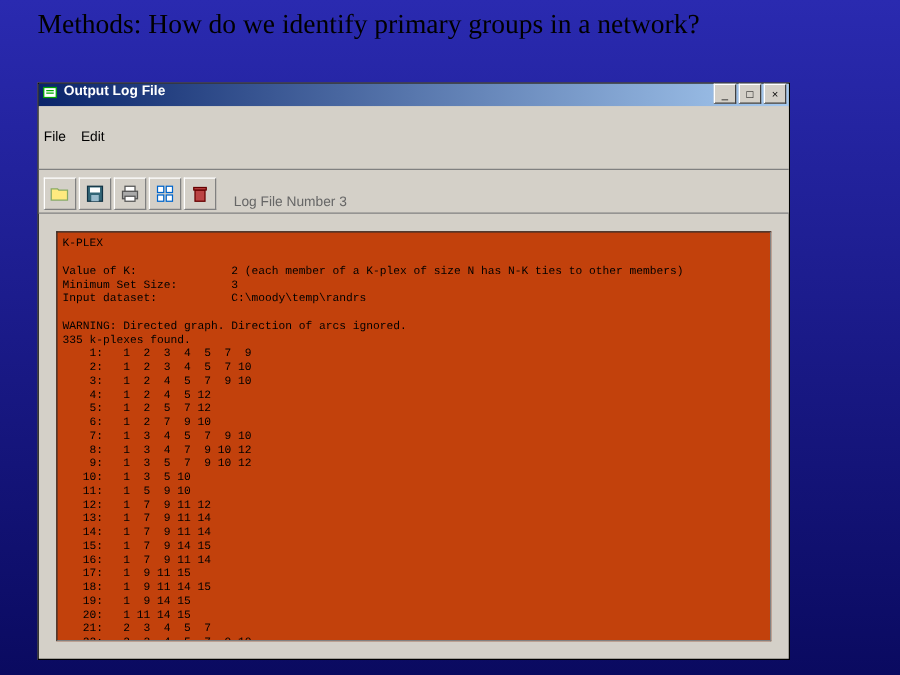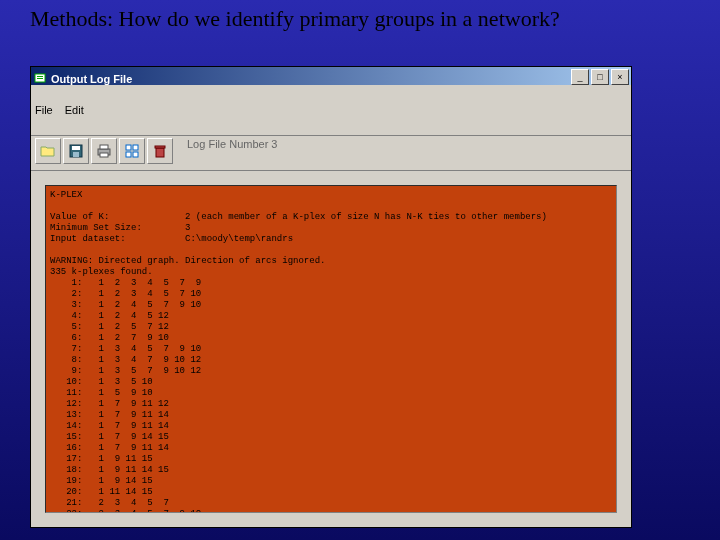--- a/index.html
+++ b/index.html
@@ -1,27 +1,27 @@
 <!DOCTYPE html>
 <html><head>
 <meta charset="utf-8">
 <style>
 html,body{margin:0;padding:0;width:720px;height:540px;overflow:hidden;font-family:"Times New Roman",serif}
 .slide{width:720px;height:540px;background:linear-gradient(to bottom,#2a2ab0 0%,#0a0a60 100%);position:relative}
 .title{position:absolute;top:6px;left:30px;right:20px;color:#000;font-size:22px;}
 .subtitle{position:absolute;top:38px;left:30px;right:0;color:#000;font-family:"Courier New",monospace;font-size:14px;white-space:nowrap}
 .kplex-label{font-family:"Times New Roman",serif;text-decoration:underline}
 .win{position:absolute;top:66px;left:30px;width:600px;height:460px;border:1px solid #000;background:#d4d0c8;display:flex;flex-direction:column;font-family:Tahoma,sans-serif;font-size:11px}
-.titlebar{height:18px;background:linear-gradient(to right,#0a246a,#a6caf0);display:flex;align-items:flex-end;padding:0 2px;color:#fff}
+.titlebar{height:18px;background:linear-gradient(to right,#0a246a,#a6caf0);display:flex;align-items:flex-start;padding:0 2px;color:#fff}
 .titlebar .ticon{width:14px;height:14px;margin-right:4px;display:flex;align-items:center;justify-content:center}
 .titlebar .ttxt{flex:1;font-weight:bold;font-size:11px}
 .titlebar .tbtn{width:16px;height:14px;background:#d4d0c8;border:1px solid #fff;border-right-color:#404040;border-bottom-color:#404040;margin-left:2px;display:flex;align-items:center;justify-content:center;font-size:9px;color:#000;font-family:Arial}
 .menubar{height:18px;background:#d4d0c8;display:flex;align-items:center;padding:16px 4px;border-bottom:1px solid #808080}
 .menubar span{margin-right:12px;font-size:11px}
-.toolbar{height:30px;background:#d4d0c8;display:flex;align-items:flex-start;padding:2px 4px;border-bottom:1px solid #808080}
+.toolbar{height:30px;background:#d4d0c8;display:flex;align-items:flex-end;padding:2px 4px;border-bottom:1px solid #808080}
 .tbutton{width:24px;height:24px;border:1px solid #fff;border-right-color:#808080;border-bottom-color:#808080;margin-right:2px;background:#d4d0c8;display:flex;align-items:center;justify-content:center}
 .logno{margin-left:12px;color:#666;font-size:11px}
 .content{flex:1;background:#c2410c;border:1px inset #808080;margin:14px;padding:4px;font-family:"Lucida Console","Courier New",monospace;font-size:9px;line-height:11px;white-space:pre;overflow:hidden;color:#000}
 svg{display:block}
 </style>
 </head>
 <body>
 
 <div class="slide">
   <div class="title">Methods: How do we identify primary groups in a network?</div>

